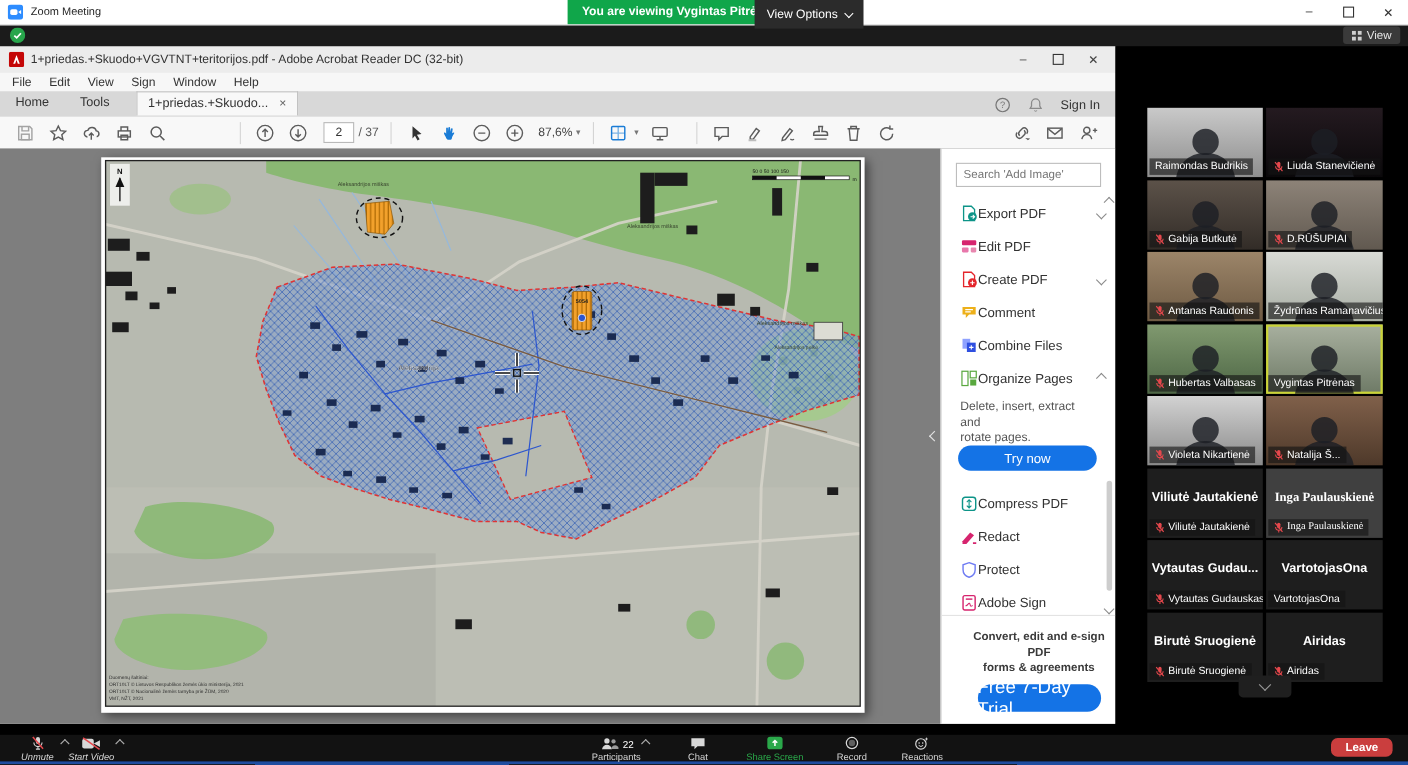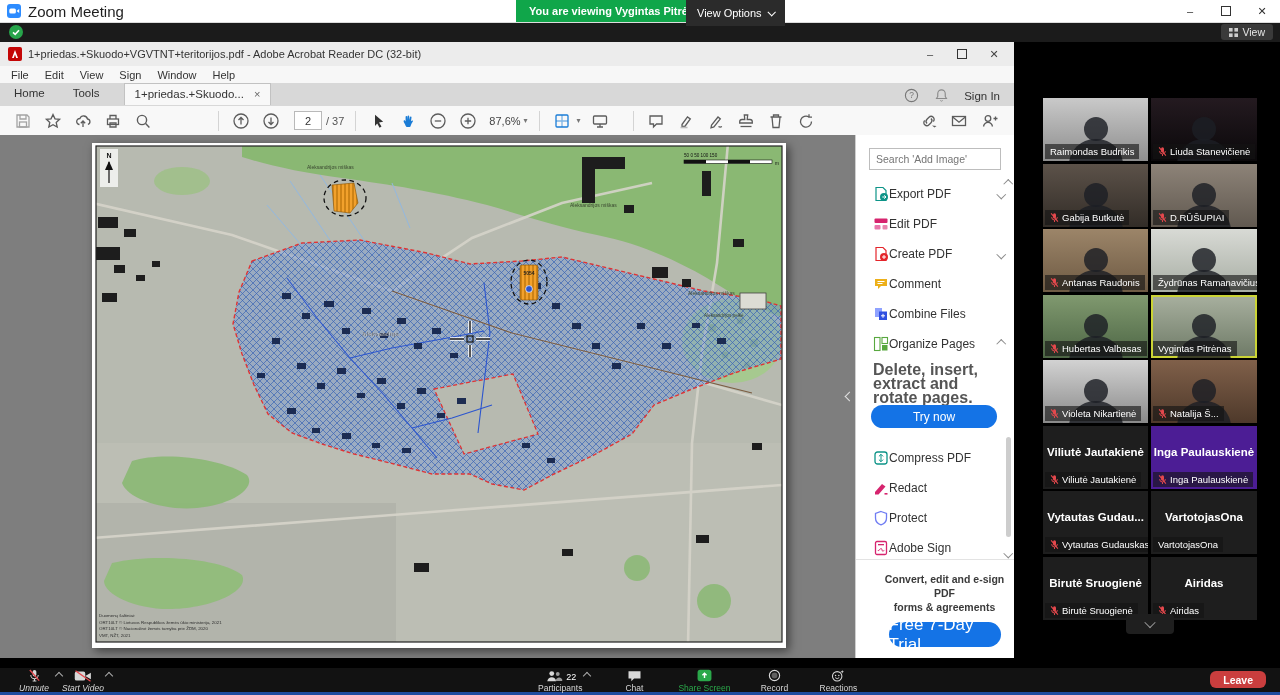--- a/index.html
+++ b/index.html
@@ -3,21 +3,21 @@
 <meta charset="utf-8">
 <style>
   html,body{margin:0;padding:0;background:#000;}
   body{font-family:"Liberation Sans",sans-serif;-webkit-font-smoothing:antialiased;}
   #stage{position:relative;width:1280px;height:695px;overflow:hidden;background:#000;}
   .nosel{user-select:none;}
 
   
   #titlebar{position:absolute;left:0;top:0;right:0;height:22px;background:#ffffff;border-bottom:1px solid #dcdcdc;display:flex;align-items:center;z-index:30;}
   .zoom-app-icon{width:14px;height:14px;margin:0 7px;flex:none;}
-  .tb-title{font-size:15px;color:#1e1e1e;}
+  .tb-title{font-size:10px;color:#1e1e1e;}
   .banner{position:absolute;left:516px;top:0;height:22px;background:#10a64a;color:#fff;font-size:11px;font-weight:bold;display:flex;align-items:center;padding:0 13px;}
   .viewopts{position:absolute;left:686px;top:0;height:22px;background:#2b2b2b;color:#fff;font-size:11px;display:flex;align-items:center;gap:6px;padding:2px 11px;cursor:pointer;}
   .caret-down-sm{width:5px;height:5px;border-right:1.3px solid #fff;border-bottom:1.3px solid #fff;transform:rotate(45deg) translateY(-1px);}
   .win-controls{position:absolute;right:0;top:0;height:22px;display:flex;}
   .win-btn{width:36px;height:22px;display:flex;align-items:center;justify-content:center;font-size:11px;color:#333;cursor:pointer;}
   .restore-box{width:8px;height:8px;border:1px solid #333;}
 
   
   #securitybar{position:absolute;left:0;top:22px;right:0;height:20px;background:#1b1b1b;z-index:29;}
   .shield{position:absolute;left:9px;top:3px;width:14px;height:14px;}
@@ -56,21 +56,21 @@
   
   .tools-panel{position:absolute;right:0;top:0;bottom:0;width:158px;background:#fff;border-left:1px solid #cfcfcf;}
   .search-box{position:absolute;left:13px;top:13px;width:118px;height:20px;border:1px solid #bdbdbd;background:#fff;font-size:10.5px;color:#666;padding:0 6px;font-family:"Liberation Sans",sans-serif;}
   .ptools{position:absolute;left:0;top:44px;right:10px;}
   .ptool{height:30px;display:flex;align-items:center;padding-left:17px;cursor:pointer;}
   .ptool-label{font-size:12px;color:#323232;}
   .picon{width:16px;height:16px;flex:none;}
   .chev{width:5.5px;height:5.5px;border-right:1.5px solid #8a8a8a;border-bottom:1.5px solid #8a8a8a;margin-left:auto;flex:none;}
   .chev.down{transform:rotate(45deg);}
   .chev.up{transform:rotate(-135deg);}
-  .organize-desc{position:absolute;left:17px;top:228px;width:120px;font-size:16px;color:#555;line-height:14px;font-weight:bold;}
+  .organize-desc{position:absolute;left:17px;top:228px;width:120px;font-size:11px;color:#555;line-height:14px;}
   .try-now{position:absolute;left:15px;top:270px;width:126px;height:23px;border-radius:12px;color:#fff;font-size:12px;display:flex;align-items:center;justify-content:center;cursor:pointer;background:#1473e6;}
   .ptools2{position:absolute;left:0;top:308px;right:10px;}
   .panel-bottom{position:absolute;left:0;right:0;bottom:0;height:98px;border-top:1px solid #e3e3e3;padding-left:19px;}
   .promo{margin-top:12px;text-align:center;font-size:10.5px;font-weight:bold;color:#3a3a3a;line-height:14px;}
   .trial-btn{margin:8px auto 0;width:112px;height:25px;border-radius:13px;color:#fff;font-size:17px;display:flex;align-items:center;justify-content:center;cursor:pointer;background:#1473e6;}
   .pscroll{position:absolute;right:1px;top:44px;width:10px;bottom:100px;}
   .pscroll .chev{position:absolute;right:2px;}
   .ps-up{top:2px;transform:rotate(-135deg);}
   .ps-down{bottom:2px;transform:rotate(45deg);}
   .ps-thumb{position:absolute;right:2px;top:258px;width:5px;height:100px;background:#cdcdcd;border-radius:3px;}
@@ -709,21 +709,21 @@
         <div class="bigname">Viliutė Jautakienė</div>
         <div class="plabel">
             <svg class="mic" viewBox="0 0 12 14">
               <rect x="4" y="1.2" width="4" height="7" rx="2" fill="#e5484d"></rect>
               <path d="M2.2 6.5a3.8 3.8 0 0 0 7.6 0M6 10.5V13" fill="none" stroke="#e5484d" stroke-width="1.3"></path>
               <path d="M1.5 1.5l9 11" stroke="#e5484d" stroke-width="1.4"></path>
             </svg>
             <span>Viliutė Jautakienė</span>
           </div>
       </div>
-      <div class="tile" style="background: #4c1d95;">
+      <div class="tile" style="background: #404040; font-family: Liberation Serif, serif;">
         <div class="bigname">Inga Paulauskienė</div>
         <div class="plabel">
             <svg class="mic" viewBox="0 0 12 14">
               <rect x="4" y="1.2" width="4" height="7" rx="2" fill="#e5484d"></rect>
               <path d="M2.2 6.5a3.8 3.8 0 0 0 7.6 0M6 10.5V13" fill="none" stroke="#e5484d" stroke-width="1.3"></path>
               <path d="M1.5 1.5l9 11" stroke="#e5484d" stroke-width="1.4"></path>
             </svg>
             <span>Inga Paulauskienė</span>
           </div>
       </div>

